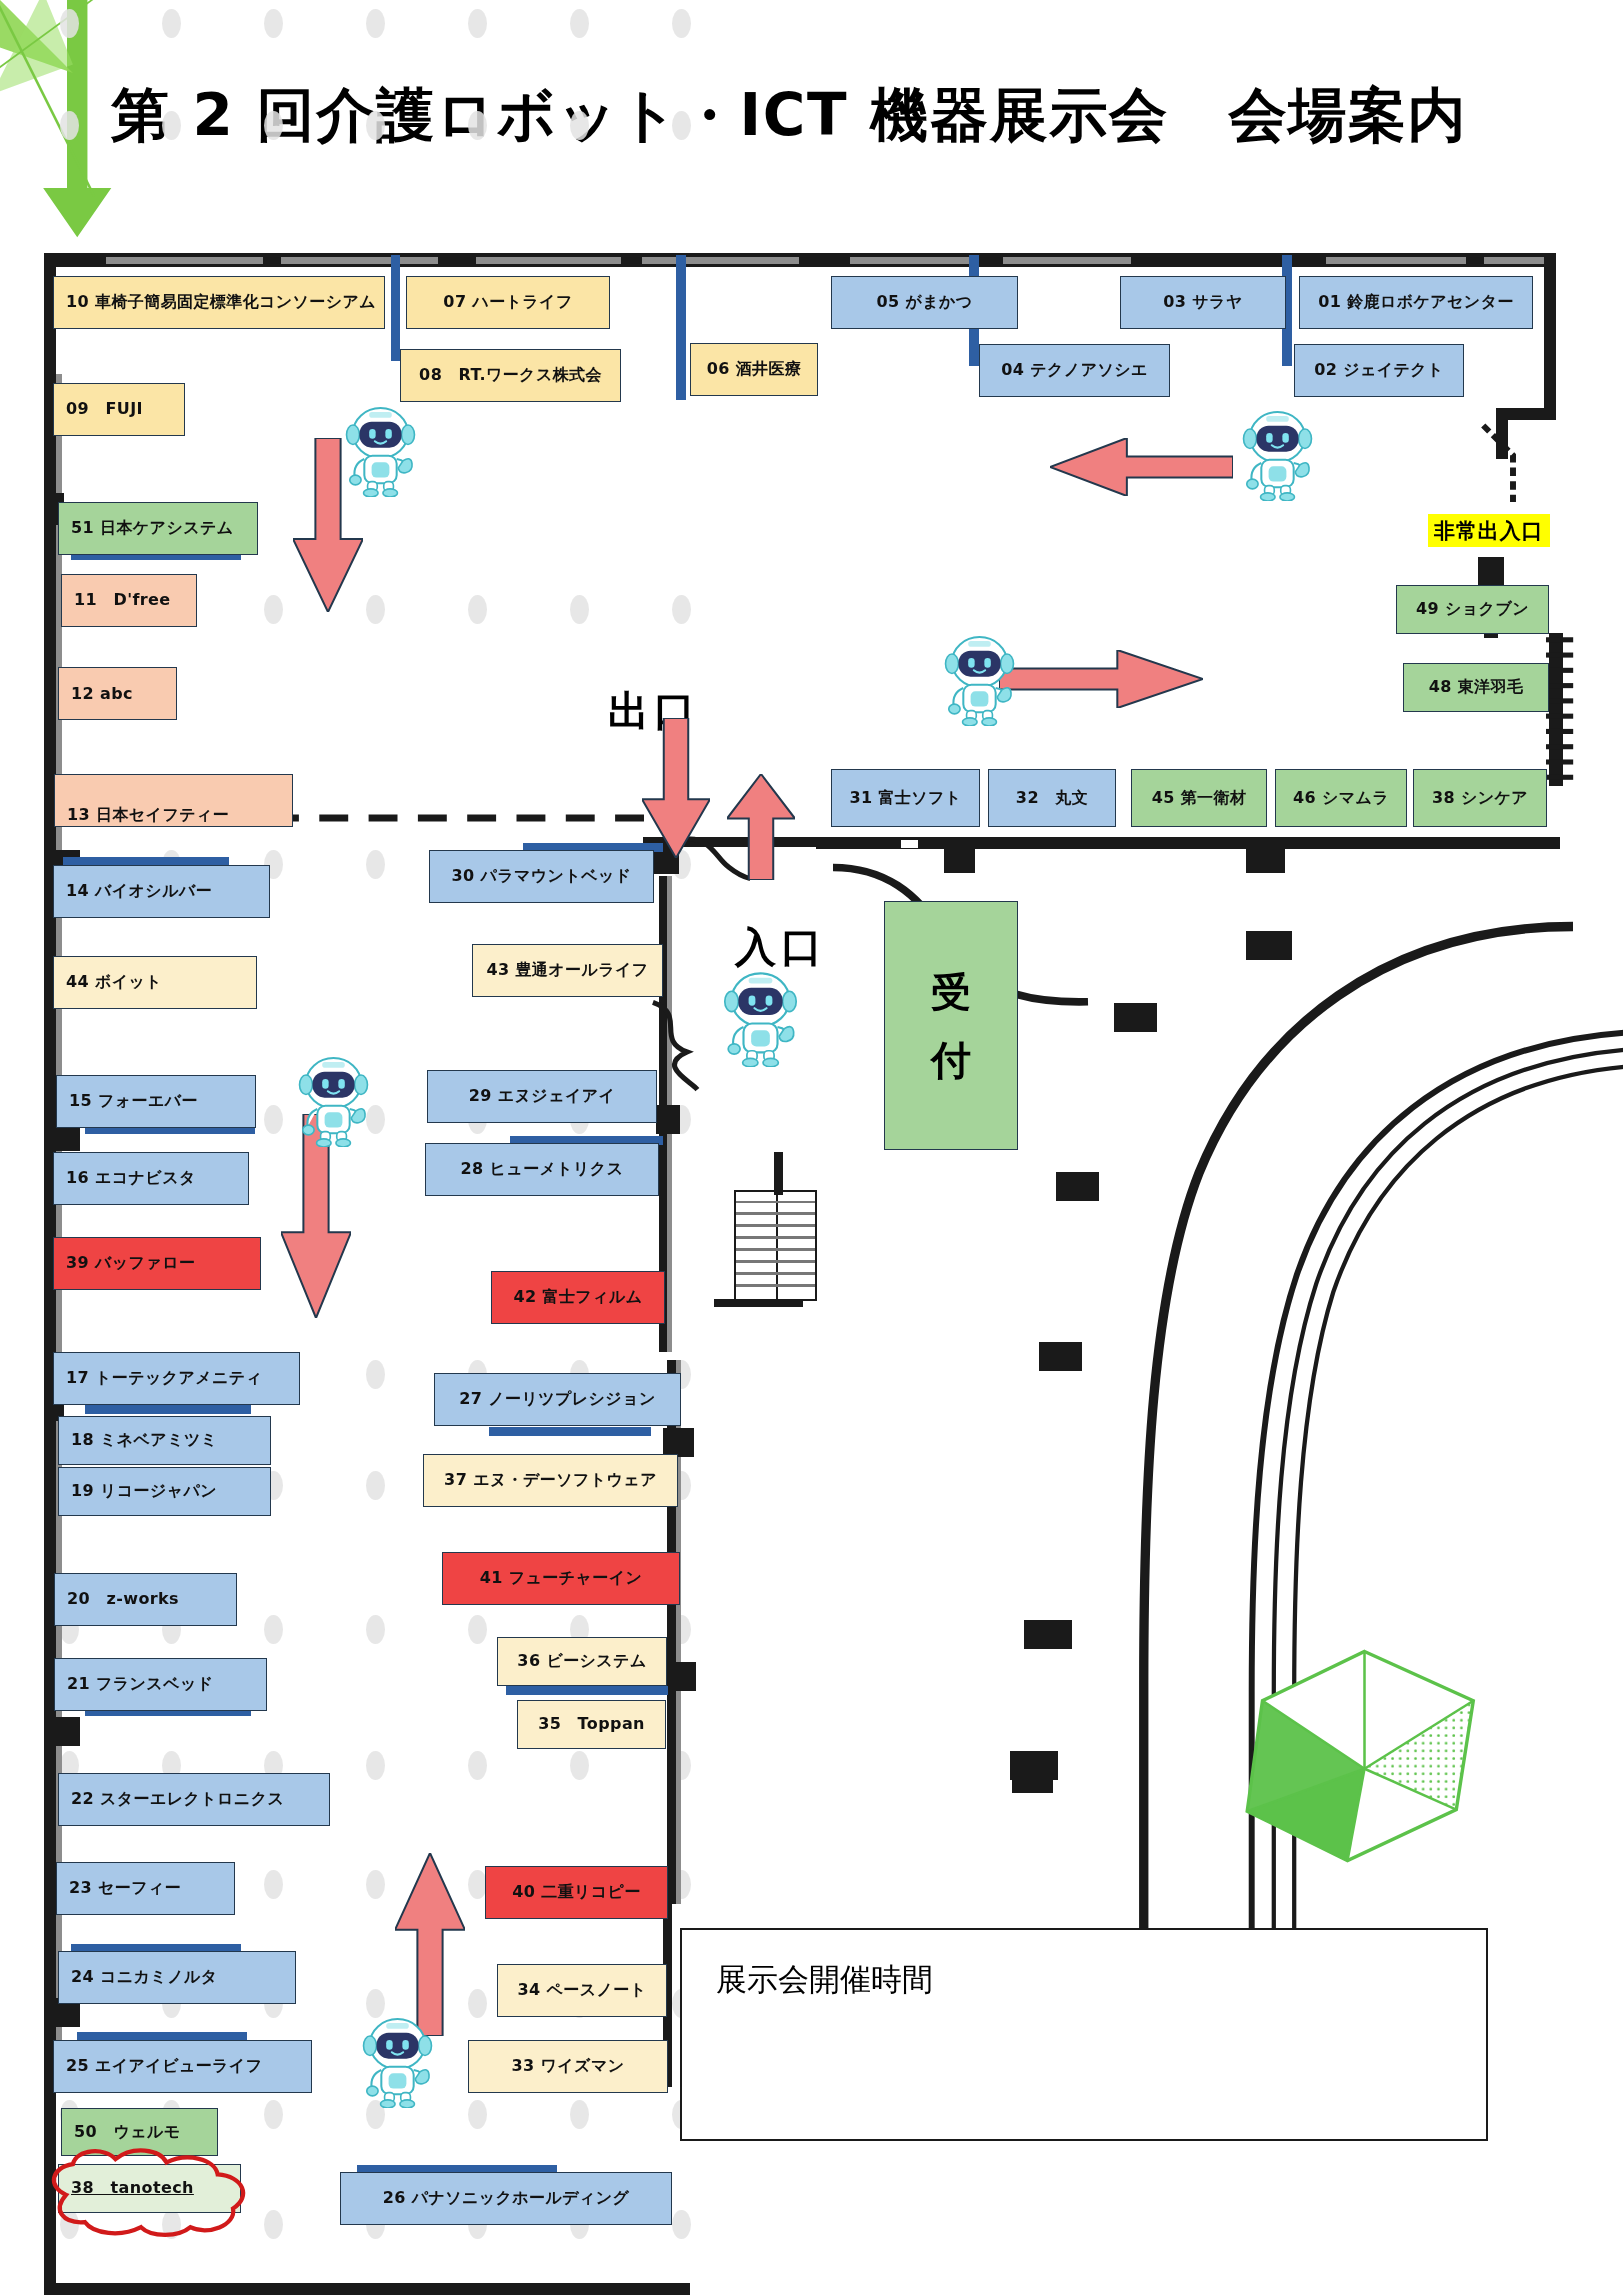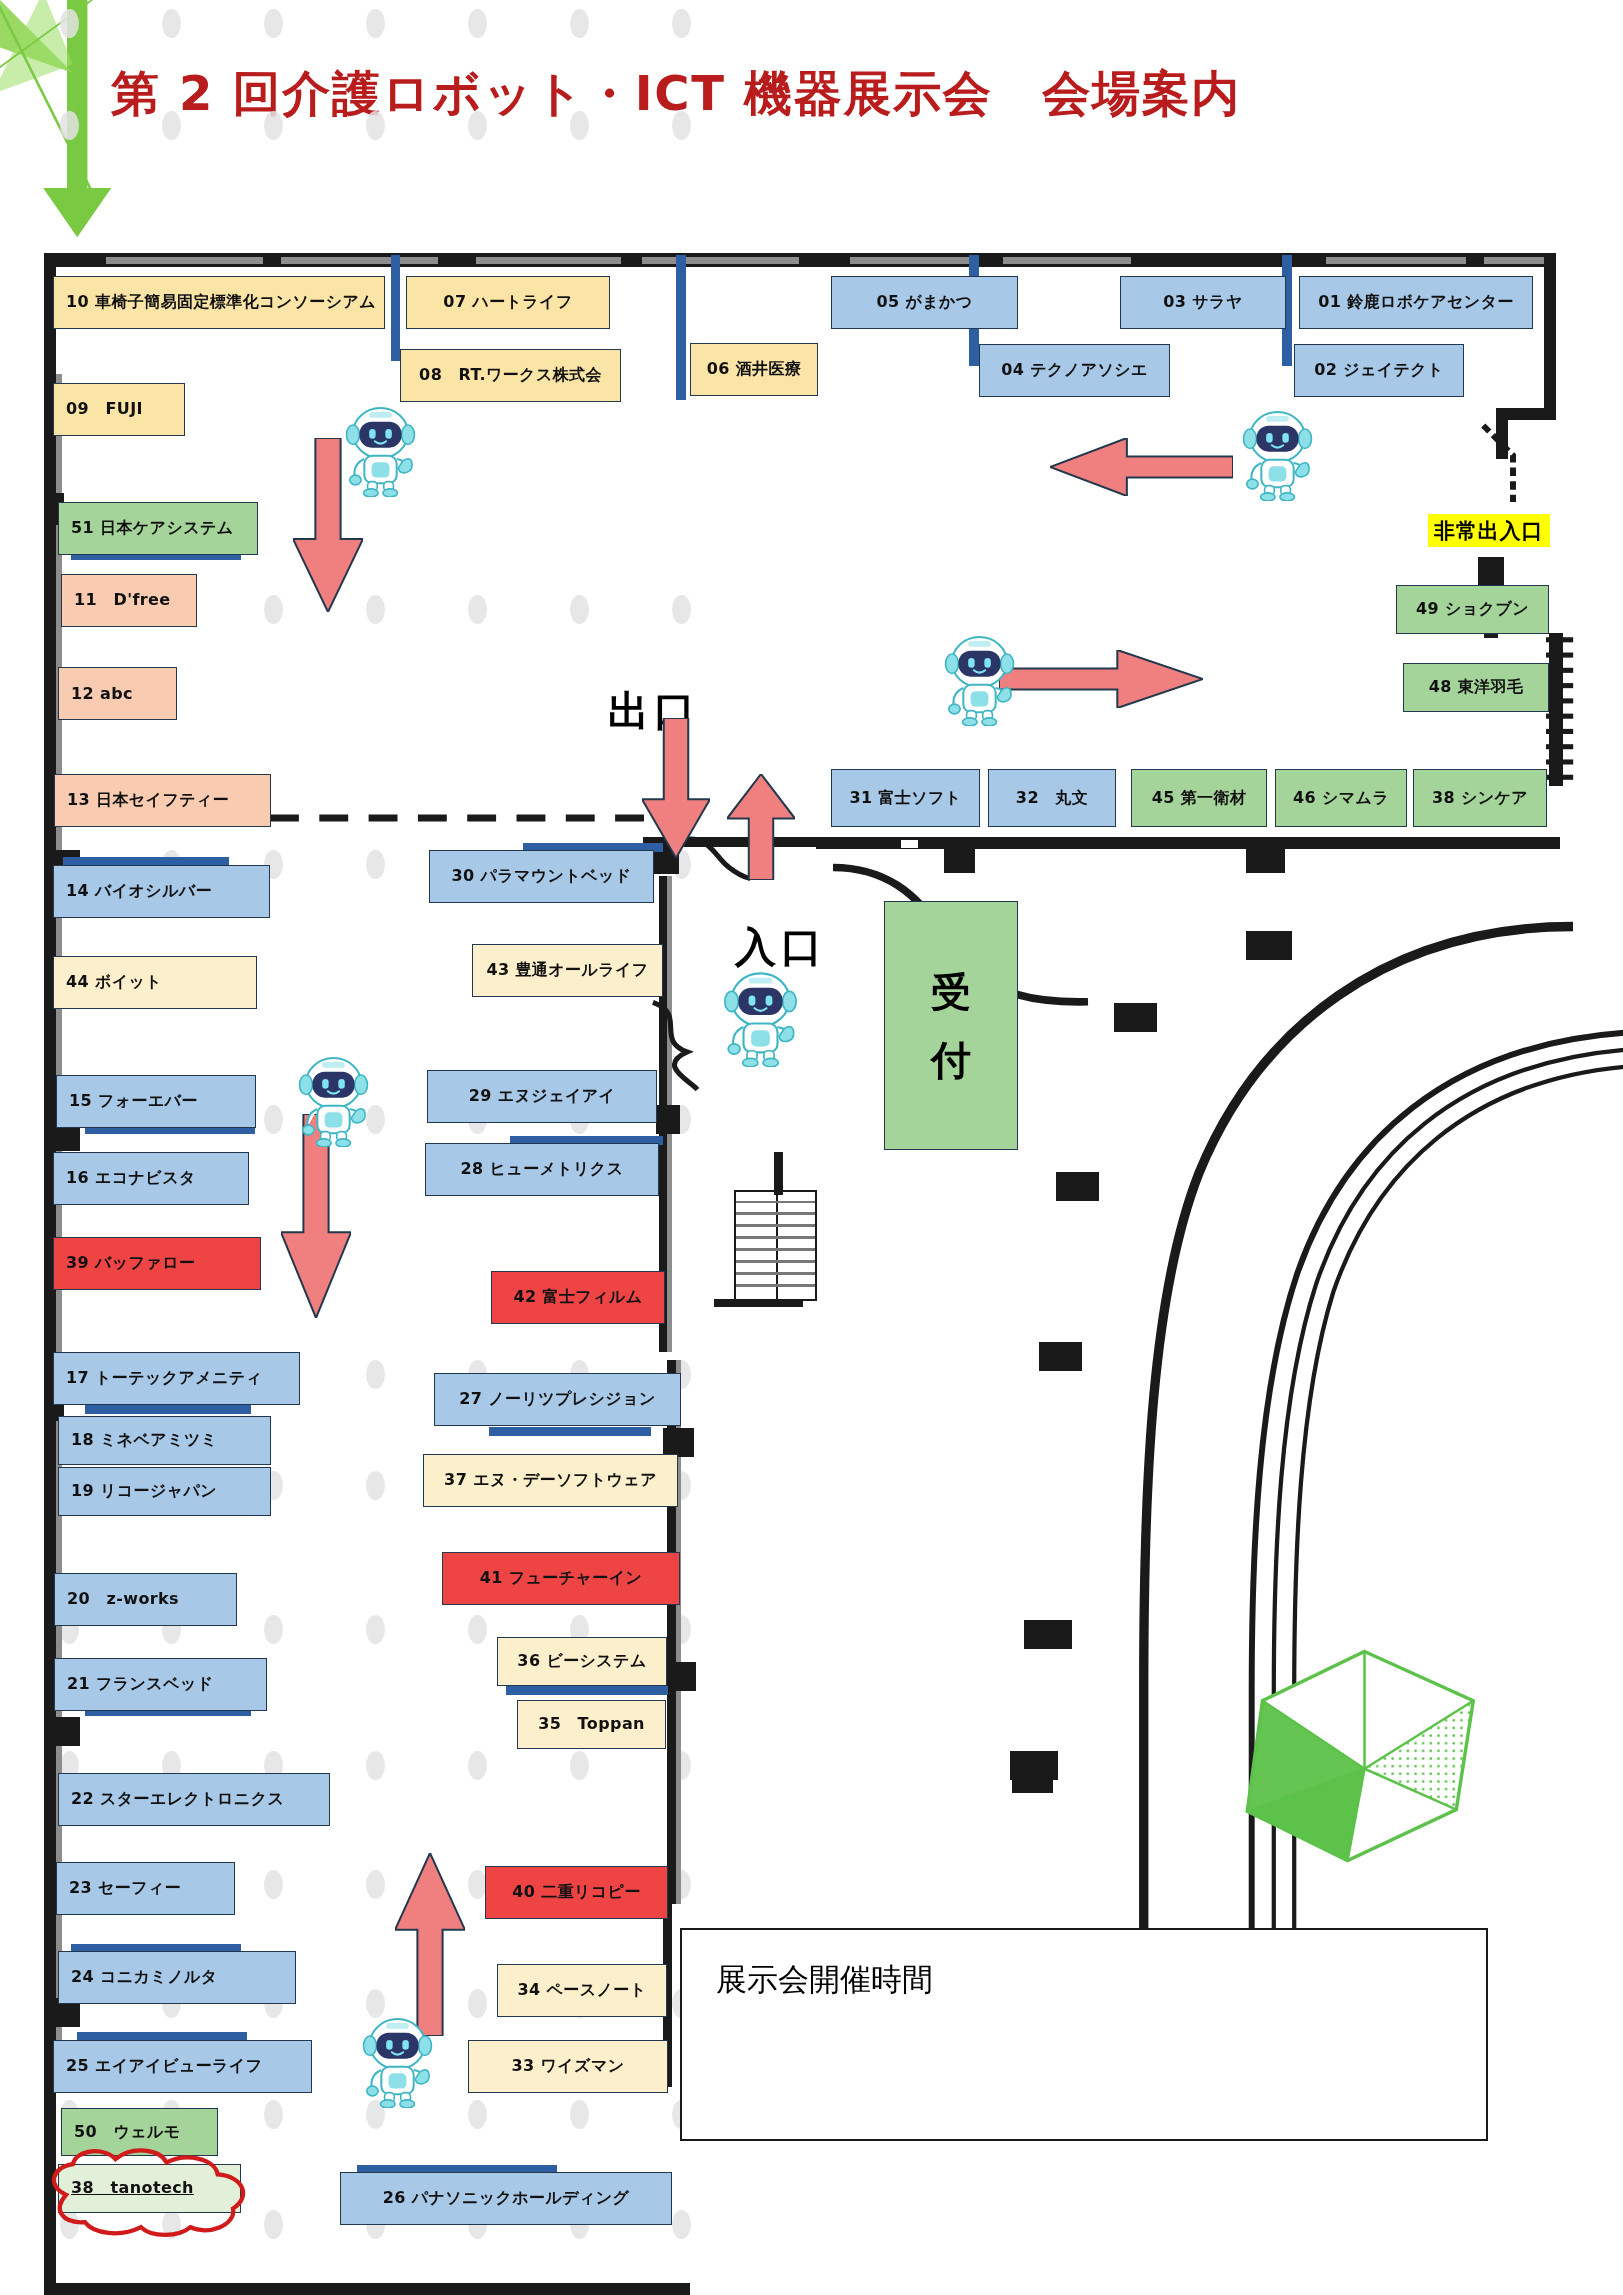--- a/index.html
+++ b/index.html
@@ -11,22 +11,22 @@
   #stage{position:absolute;left:0;top:0;width:1624px;height:2295px;background:#ffffff;}
 
   
   .dot{position:absolute;background:#e3e3e3;border-radius:50%;width:18.7px;height:29px;opacity:.85;pointer-events:none;}
 
   
   .ribbon{position:absolute;pointer-events:none;}
 
   
   #title{
-    position:absolute;left:111px;top:62px;width:1462px;
-    font-size:48px;font-weight:bold;letter-spacing:1.7px;color:#b91c1c;
+    position:absolute;left:111px;top:77px;width:1462px;
+    font-size:58px;font-weight:bold;letter-spacing:1.7px;color:#000000;
     font-family:"DejaVu Sans","Liberation Sans",sans-serif;
     white-space:nowrap;
   }
 
   
   .wall{position:absolute;background:#1a1a1a;}
   .wallgrey{position:absolute;background:#8d8d8d;}
   .wallwhite{position:absolute;background:#ffffff;}
   .bluebar{position:absolute;background:#2e5fa3;}
   .bluebar-v{position:absolute;background:#2e5fa3;}
@@ -373,21 +373,21 @@
       </div>
       <div class="booth b-green" style="left: 58px; top: 502px; width: 200px; height: 53px;">
         <span style="font-size: 16px;">51 日本ケアシステム</span>
       </div>
       <div class="booth b-peach" style="left: 61px; top: 574px; width: 136px; height: 53px;">
         <span style="font-size: 16px;">11　D'free</span>
       </div>
       <div class="booth b-peach" style="left: 58px; top: 667px; width: 119px; height: 53px;">
         <span style="font-size: 16px;">12 abc</span>
       </div>
-      <div class="booth b-peach" style="left: 54px; top: 774px; width: 217px; height: 53px;">
+      <div class="booth b-peach" style="left: 54px; top: 774px; width: 239px; height: 53px; align-items: flex-end;">
         <span style="font-size: 16px;">13 日本セイフティー</span>
       </div>
       <div class="booth b-blue" style="left: 53px; top: 865px; width: 217px; height: 53px;">
         <span style="font-size: 16px;">14 バイオシルバー</span>
       </div>
       <div class="booth b-cream" style="left: 53px; top: 956px; width: 204px; height: 53px;">
         <span style="font-size: 16px;">44 ボイット</span>
       </div>
       <div class="booth b-blue" style="left: 56px; top: 1075px; width: 200px; height: 53px;">
         <span style="font-size: 16px;">15 フォーエバー</span>

